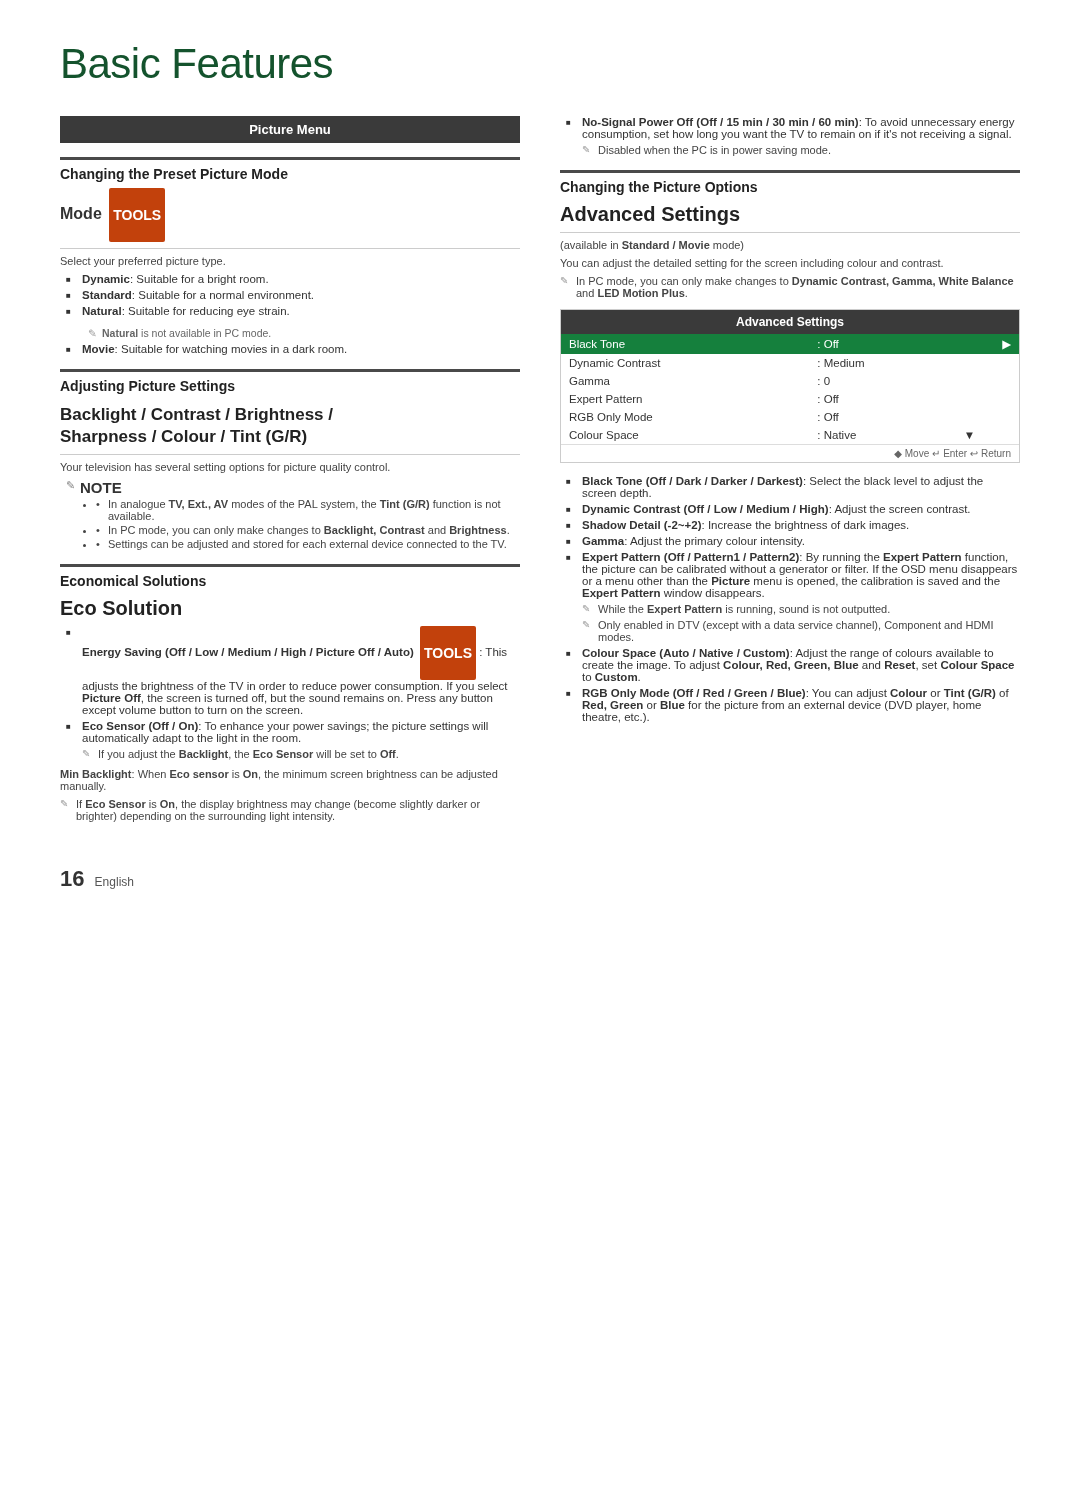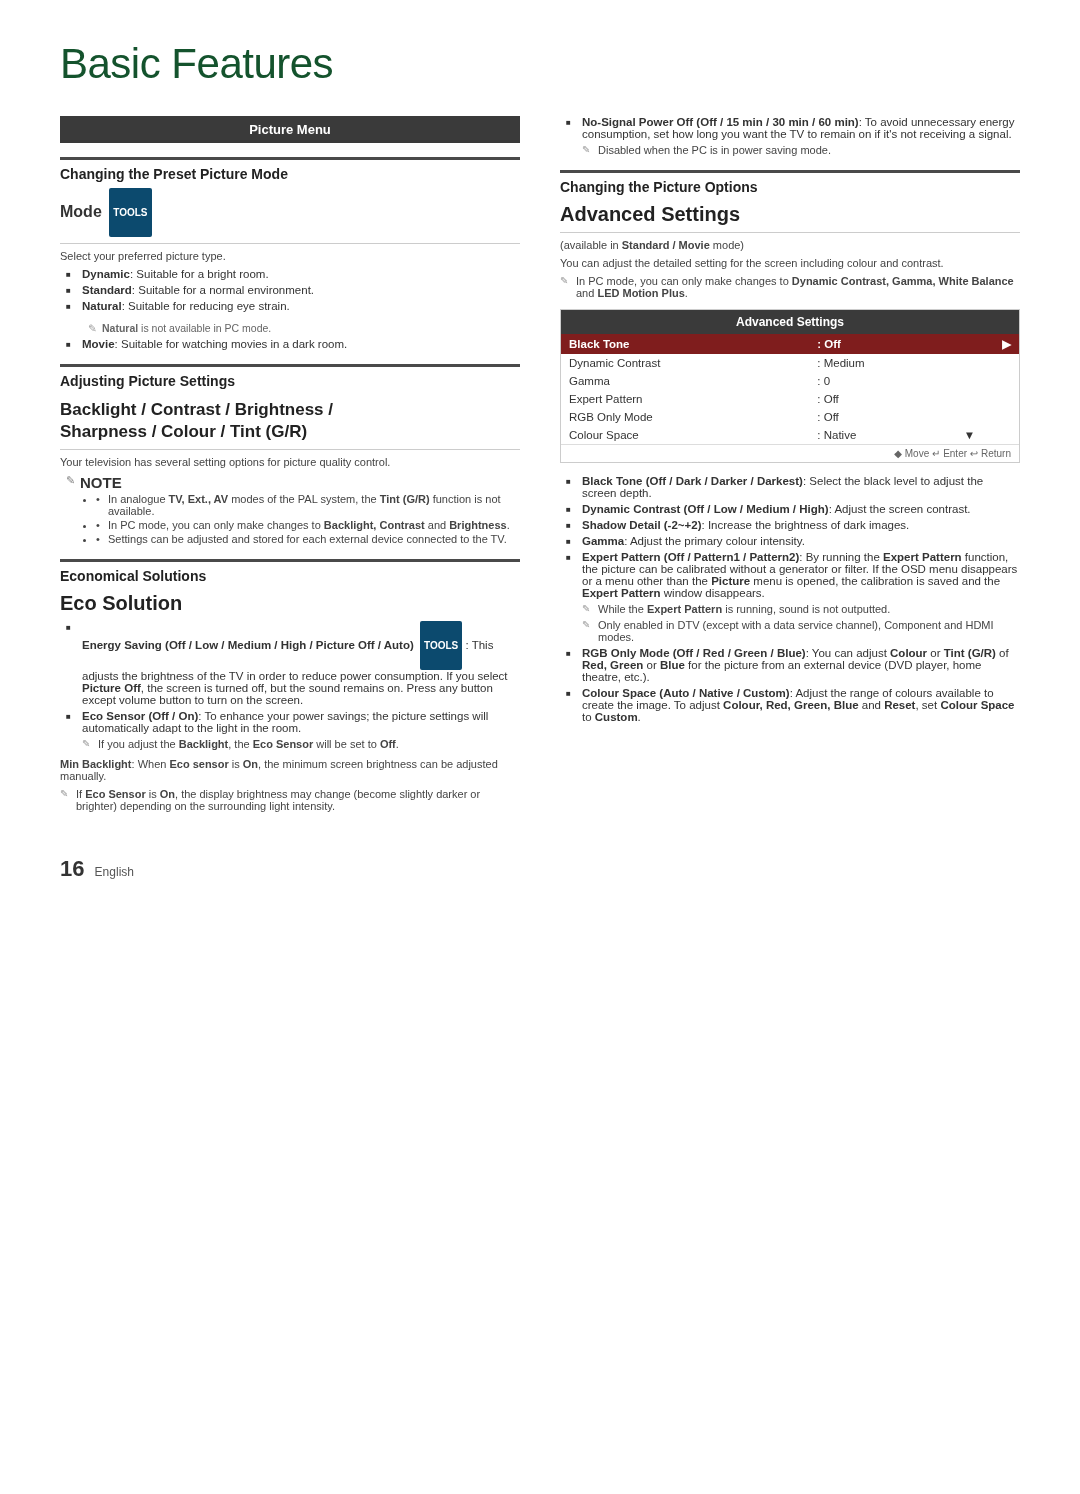--- a/index.html
+++ b/index.html
@@ -51,23 +51,23 @@
       font-weight: bold;
       color: #222;
     }
     .mode-heading {
       font-size: 16px;
       font-weight: bold;
       margin-bottom: 4px;
     }
     .tools-badge {
       display: inline-block;
-      background: #0c4a6e;
-      color: #fff;
-      font-size: 10px;
+      background: #c2410c;
+      color: #fff;
+      font-size: 14px;
       padding: 19px 4px;
       border-radius: 2px;
       vertical-align: middle;
       margin-left: 3px;
       font-weight: bold;
     }
     .divider-line {
       border: none;
       border-top: 1px solid #ccc;
       margin: 6px 0;
@@ -174,23 +174,22 @@
     }
     .adv-table {
       width: 100%;
       border-collapse: collapse;
     }
     .adv-table tr td {
       padding: 3px 8px;
       font-size: 11.5px;
     }
     .adv-table tr.highlight td {
-      background: #7f1d1d;
-      color: #fff;
-      font-weight: bold;
+      background: #15803d;
+      color: #fff;
     }
     .adv-table .arrow {
       text-align: right;
       color: #fff;
     }
     .adv-footer {
       text-align: right;
       padding: 3px 8px;
       font-size: 10px;
       color: #666;
@@ -372,24 +371,24 @@
       </li>
       <li>
         <span class="bold">Gamma</span>: Adjust the primary colour intensity.
       </li>
       <li>
         <span class="bold">Expert Pattern (Off / Pattern1 / Pattern2)</span>: By running the <span class="bold">Expert Pattern</span> function, the picture can be calibrated without a generator or filter. If the OSD menu disappears or a menu other than the <span class="bold">Picture</span> menu is opened, the calibration is saved and the <span class="bold">Expert Pattern</span> window disappears.
         <div class="eco-note-block">While the <span class="bold">Expert Pattern</span> is running, sound is not outputted.</div>
         <div class="eco-note-block">Only enabled in DTV (except with a data service channel), Component and HDMI modes.</div>
       </li>
       <li>
+        <span class="bold">Colour Space (Auto / Native / Custom)</span>: Adjust the range of colours available to create the image. To adjust <span class="bold">Colour, Red, Green, Blue</span> and <span class="bold">Reset</span>, set <span class="bold">Colour Space</span> to <span class="bold">Custom</span>.
+      </li>
+      <li>
         <span class="bold">RGB Only Mode (Off / Red / Green / Blue)</span>: You can adjust <span class="bold">Colour</span> or <span class="bold">Tint (G/R)</span> of <span class="bold">Red, Green</span> or <span class="bold">Blue</span> for the picture from an external device (DVD player, home theatre, etc.).
-      </li>
-      <li>
-        <span class="bold">Colour Space (Auto / Native / Custom)</span>: Adjust the range of colours available to create the image. To adjust <span class="bold">Colour, Red, Green, Blue</span> and <span class="bold">Reset</span>, set <span class="bold">Colour Space</span> to <span class="bold">Custom</span>.
       </li>
     </ul>
 
   </div>
 </div>
 
 <div class="page-number">
   <span>16</span>
   <span class="page-number-label">English</span>
 </div>

